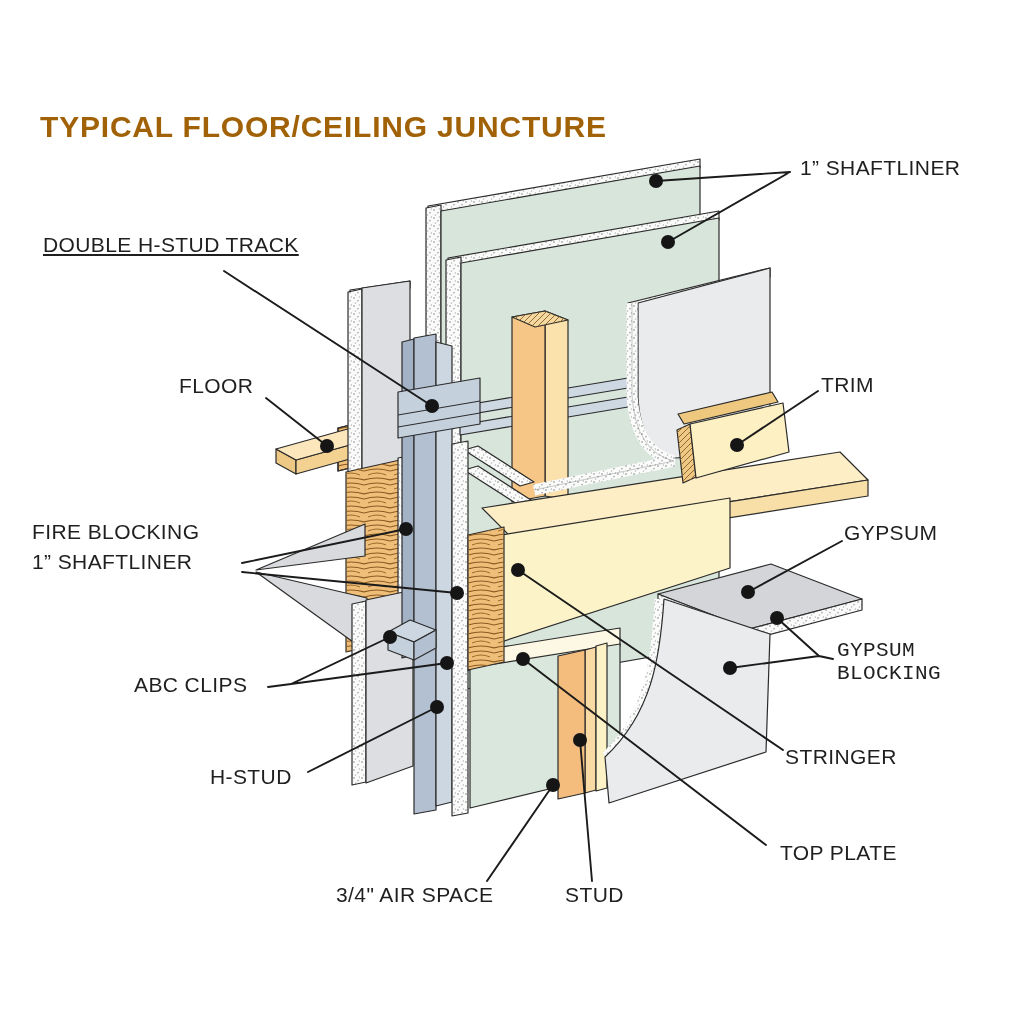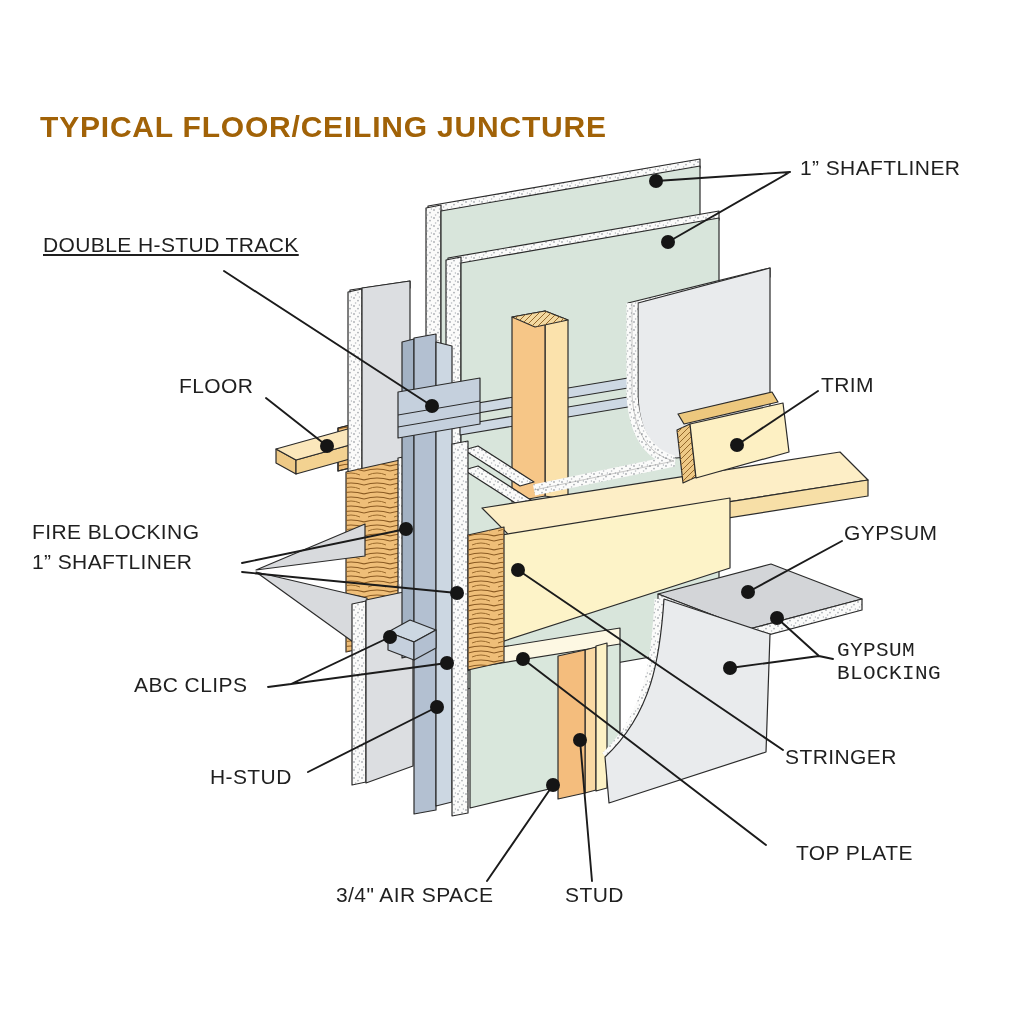--- a/index.html
+++ b/index.html
@@ -251,19 +251,19 @@
   <span>GYPSUM</span>
   <span>BLOCKING</span>
 </div>
 
 <div class="lbl" style="left:134px;top:673px;">ABC CLIPS</div>
 
 <div class="lbl" style="left:210px;top:765px;">H-STUD</div>
 
 <div class="lbl" style="left:785px;top:745px;">STRINGER</div>
 
-<div class="lbl" style="left:796px;top:841px;">TOP PLATE</div>
+<div class="lbl" style="left:780px;top:841px;">TOP PLATE</div>
 
 <div class="lbl" style="left:336px;top:883px;">3/4" AIR SPACE</div>
 
 <div class="lbl" style="left:565px;top:883px;">STUD</div>
 
 </div>
 
 </body></html>

